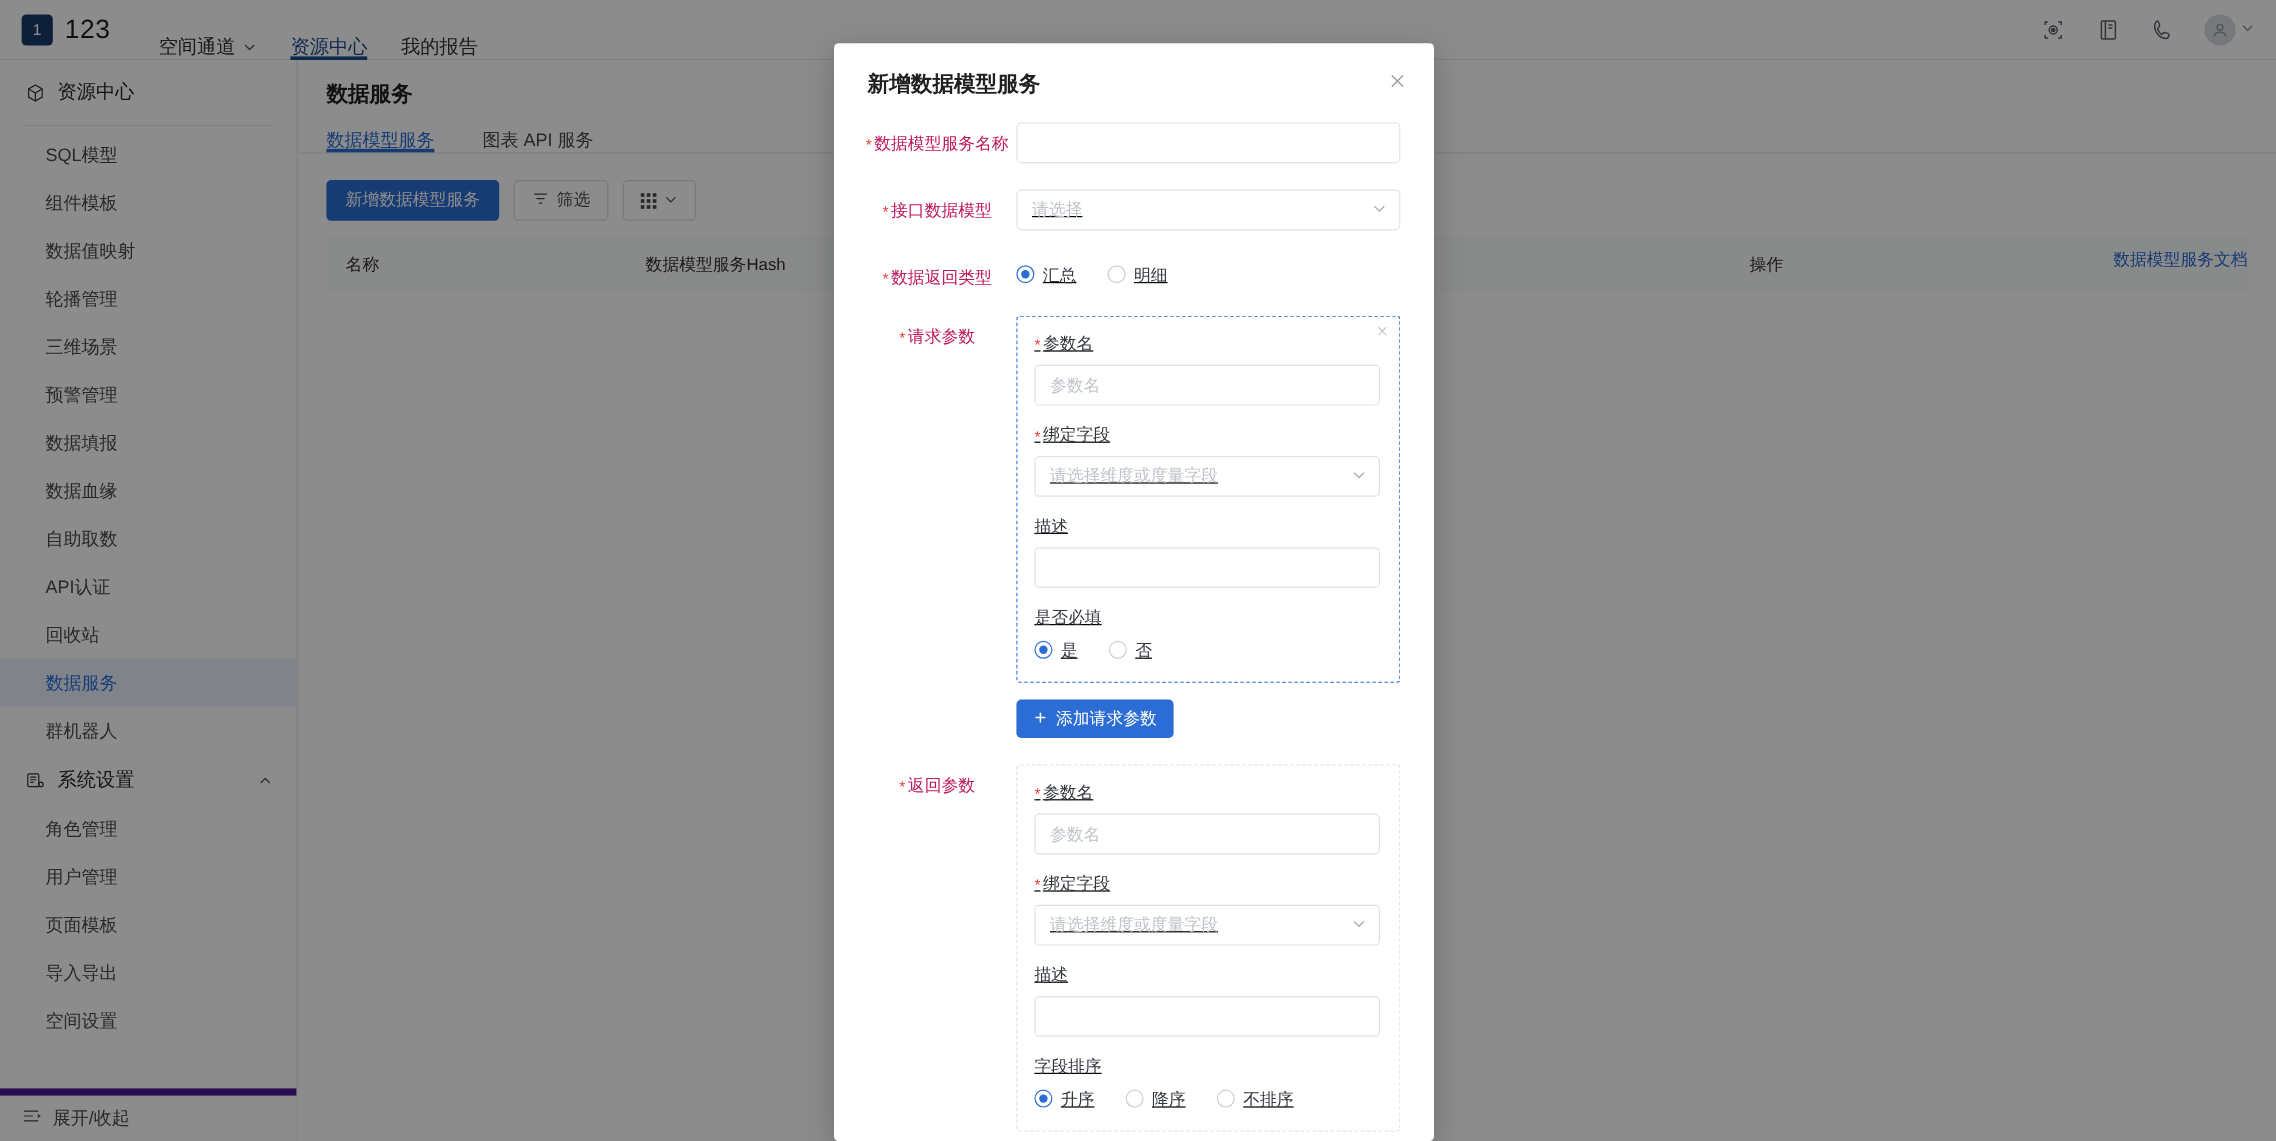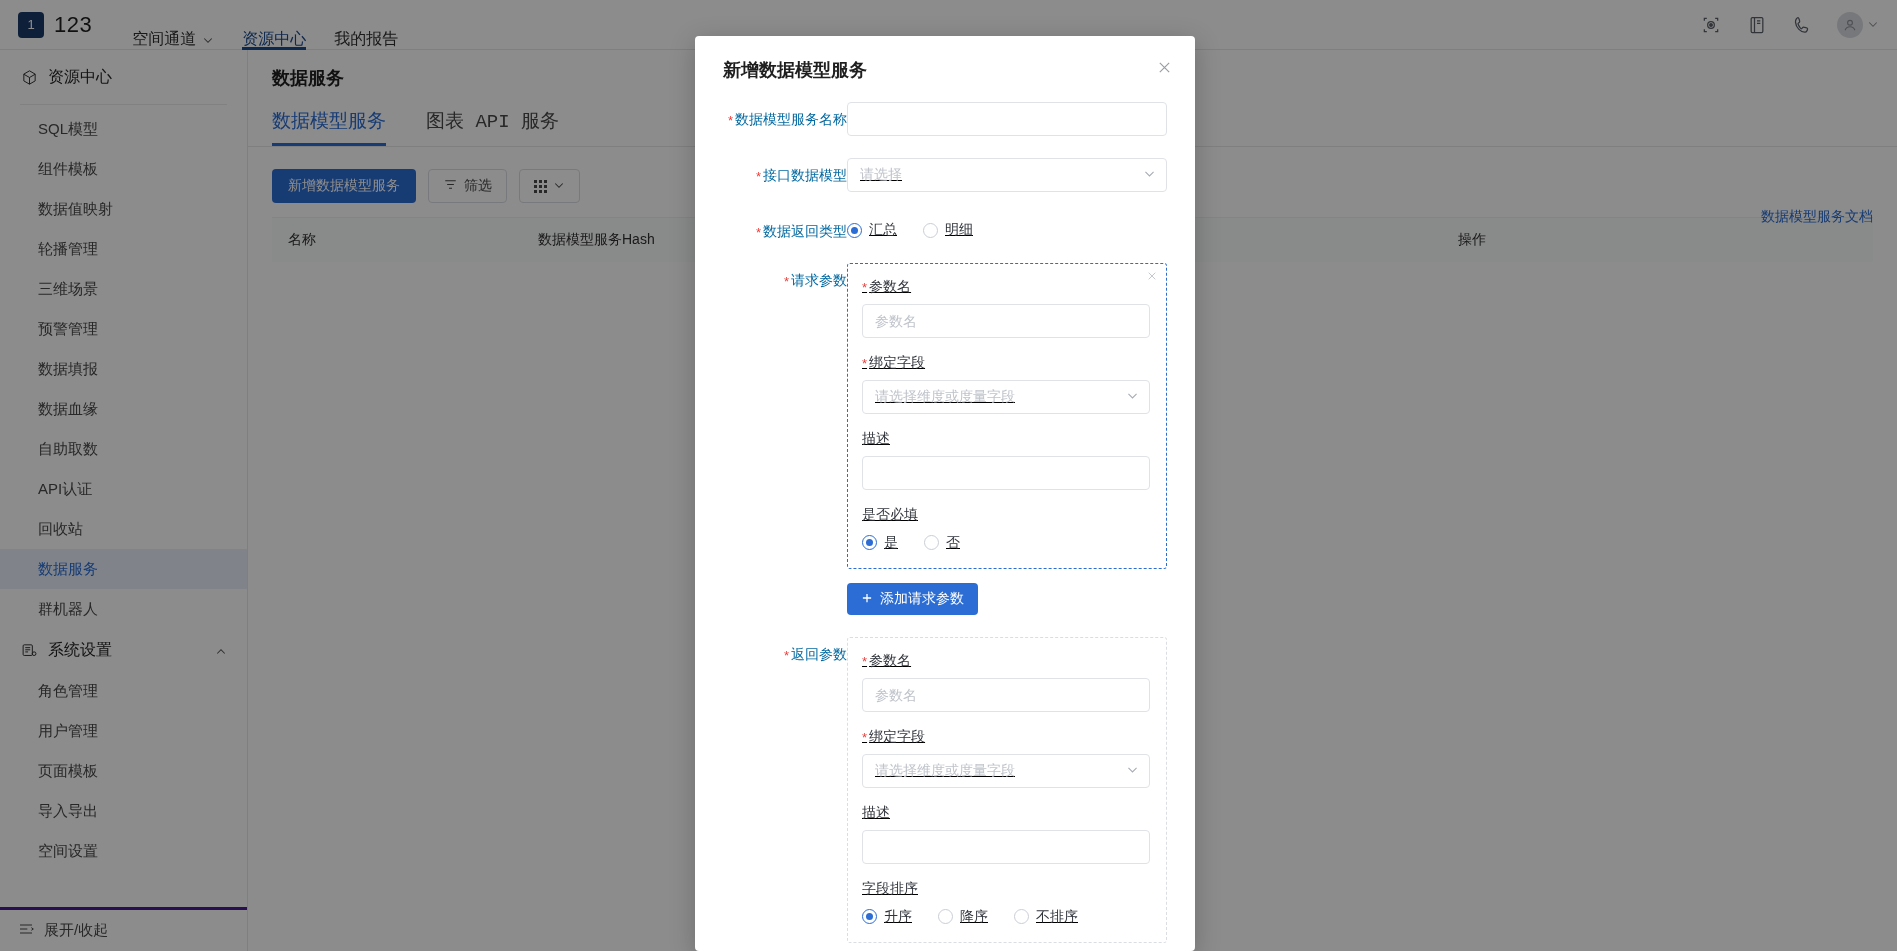--- a/index.html
+++ b/index.html
@@ -72,34 +72,34 @@
   .side-group .gicon { width: 18px; height: 18px; display:flex; align-items:center; justify-content:center; }
   .side-group .gicon svg { width: 17px; height: 17px; }
   .side-group .chev { margin-left: auto; width: 12px; height: 12px; }
   .side-divider { height: 1px; background: #ececec; margin: 6px 20px 4px 20px; }
   .side-item {
     height: 40px; display: flex; align-items: center;
     padding-left: 38px; font-size: 15px; color: #4a4a4a; cursor: pointer;
   }
   .side-item.active { color: #2b6dd4; background: #eaf1fc; }
   .side-footer {
-    height: 44px; border-top: 3px solid #4c1d95;
+    height: 44px; border-top: 6px solid #4c1d95;
     display:flex; align-items:center; gap:10px; padding: 0 18px;
     font-size: 15px; color: #4a4a4a; cursor:pointer; background:#fff;
   }
 
   
   .main {
     position: absolute; top: 50px; left: 248px; right: 0; bottom: 0;
     background: #f5f6f8; overflow: hidden;
   }
   .page-card { background:#fff; min-height: 100%; }
   .page-title { font-size: 18px; font-weight: bold; color:#1f1f1f; padding: 16px 24px 10px 24px; }
   .tabs { display:flex; gap: 40px; padding: 0 24px; border-bottom: 1px solid #e8e8e8; }
-  .tab { font-size: 19px; color: #4a4a4a; padding: 8px 0 12px 0; cursor:pointer; position:relative;font-family:Liberation Mono, monospace;}
+  .tab { font-size: 15px; color: #4a4a4a; padding: 8px 0 0 0; cursor:pointer; position:relative;}
   .tab.active { color:#2b6dd4; }
   .tab.active::after { content:""; position:absolute; left:0; right:0; bottom:0; height:3px; background:#2b6dd4; }
 
   .toolbar { display:flex; align-items:center; gap: 12px; padding: 22px 24px 14px 24px; }
   .btn-primary {
     background: #2b6dd4; color:#fff; border:none; border-radius:4px;
     height: 34px; padding: 0 16px; font-size: 14px; cursor:pointer;
     font-family: inherit;
   }
   .btn-outline {
@@ -132,41 +132,41 @@
   }
   .modal-title { font-size: 18px; font-weight: bold; color:#1f1f1f; }
   .modal-close {
     position:absolute; right: 18px; top: 18px; width:26px; height:26px;
     display:flex; align-items:center; justify-content:center; cursor:pointer; color:#9a9ea5;
   }
   .modal-body { padding: 14px 28px 0 20px; height: 860px; overflow:hidden; }
 
   .frow { display:flex; align-items:flex-start; margin-bottom: 22px; }
   .flabel {
-    width: 132px; flex: none; text-align: right; padding-top: 8px;
-    font-size: 14px; color: #0369a1; line-height: 1.3;
+    width: 132px; flex: none; text-align: center; padding-top: 8px;
+    font-size: 14px; color: #be185d; line-height: 1.3;
   }
   .req::before { content:"*"; color:#e8413d; margin-right:2px; font-size:13px; position:relative; top:1px;}
   .fctl { flex: 1; text-decoration: underline; }
 
   .inp {
     width: 100%; height: 34px; border: 1px solid #dfe2e7; border-radius: 4px;
     background:#fff; font-size: 14px; padding: 0 12px; color:#31353c;
     font-family: inherit; outline:none;
   }
   .inp::placeholder { color:#bfc3ca; }
   .sel {
     width:100%; height:34px; border:1px solid #dfe2e7; border-radius:4px;
     display:flex; align-items:center; padding: 0 10px 0 12px;
     font-size:14px; color:#bfc3ca; background:#fff; cursor:pointer;
   }
   .sel .chev2 { margin-left:auto; color:#a8adb5; }
 
   .radios { display:flex; align-items:center; gap: 26px; padding-top: 7px; }
-  .radio { display:flex; align-items:center; gap:7px; cursor:pointer; font-size:14px; color:#31353c; }
+  .radio { display:flex; align-items:flex-start; gap:7px; cursor:pointer; font-size:14px; color:#31353c; }
   .rdot {
     width:15px; height:15px; border-radius:50%; border:1px solid #c9ced5; background:#fff;
     display:flex; align-items:center; justify-content:center; flex:none;
   }
   .rdot.on { border-color:#2b6dd4; }
   .rdot.on::after { content:""; width:7px; height:7px; border-radius:50%; background:#2b6dd4; display:block; }
 
   .param-card {
     border: 1px dashed #2b6dd4; border-radius:3px; padding: 14px 16px 16px 14px; position:relative;
   }

